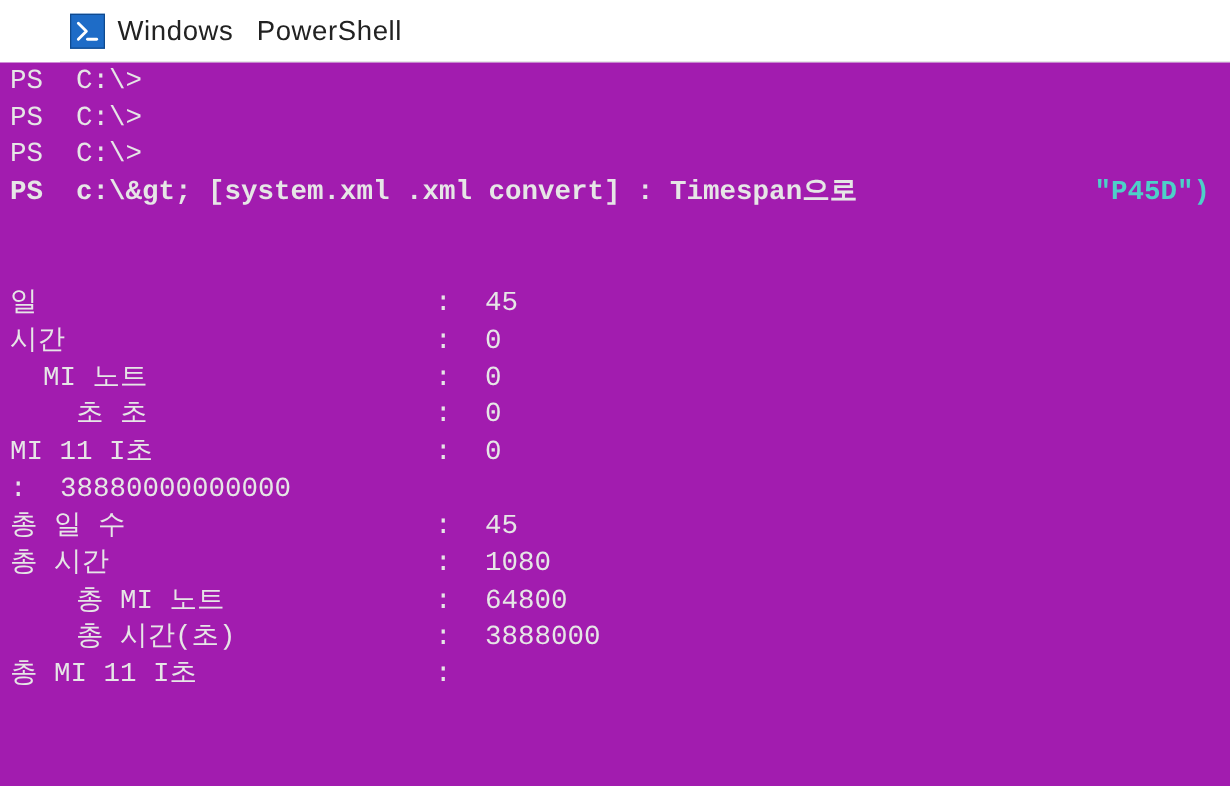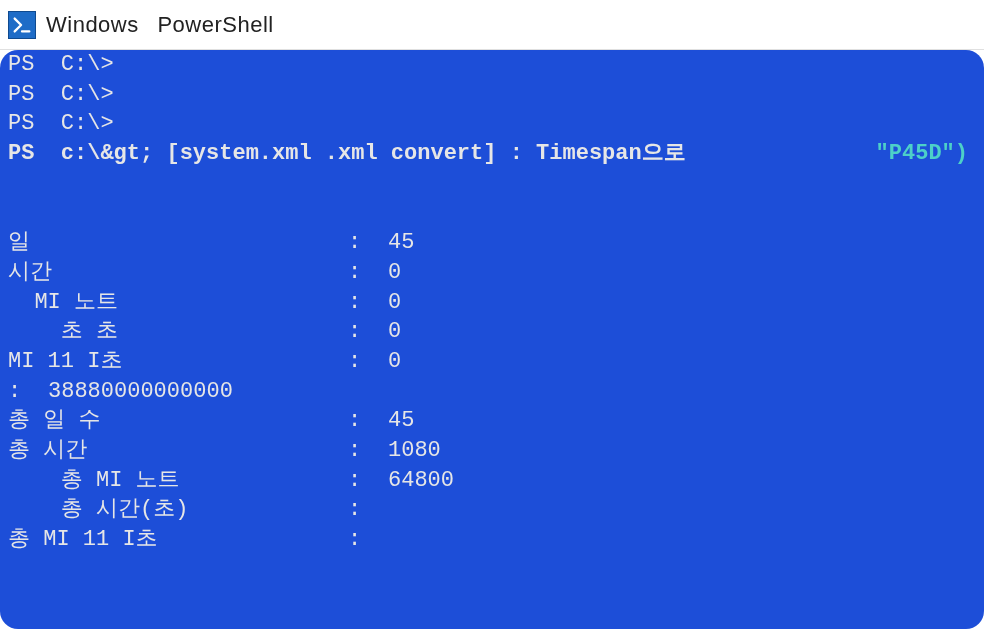--- a/index.html
+++ b/index.html
@@ -14,20 +14,21 @@
       height: 629px;
       overflow: hidden;
     }
     .title-bar {
       display: flex;
       align-items: center;
       background: #ffffff;
       height: 50px;
       padding: 4px 8px;
       border-bottom: 1px solid #e0e0e0;
+      margin-left: 48px;
     }
     .ps-icon {
       width: 28px;
       height: 28px;
       background: #1e6cc7;
       border: 1px solid #0f4a8f;
       position: relative;
       margin-right: 10px;
       display: flex;
       align-items: center;
@@ -39,29 +40,28 @@
     }
     .title-text {
       font-size: 22px;
       color: #222;
       letter-spacing: 0.5px;
     }
     .title-text .part1 {
       margin-right: 12px;
     }
     .terminal {
-      background: #1d4ed8;
+      background: #a21caf;
       color: #e6e6e6;
       width: 100%;
       height: calc(100% - 50px);
       padding: 0px 8px 8px 8px;
       font-family: Consolas, "Courier New", "Malgun Gothic", monospace;
       font-size: 22px;
       line-height: 1.35;
-      border-radius: 18px;
     }
     .line {
       white-space: pre;
       display: flex;
     }
     .cmd-line {
       display: flex;
       align-items: baseline;
       white-space: pre;
       font-weight: bold;
@@ -158,18 +158,19 @@
     <span class="prop-value">1080</span>
   </div>
   <div class="prop-line">
     <span class="prop-label">    총 MI 노트</span>
     <span class="prop-colon">: </span>
     <span class="prop-value">64800</span>
   </div>
   <div class="prop-line">
     <span class="prop-label">    총 시간(초)</span>
     <span class="prop-colon">: </span>
+    <span class="prop-value">3888000</span>
   </div>
   <div class="prop-line">
     <span class="prop-label">총 MI 11 I초</span>
     <span class="prop-colon">: </span>
   </div>
 </div>
 
 </body></html>

